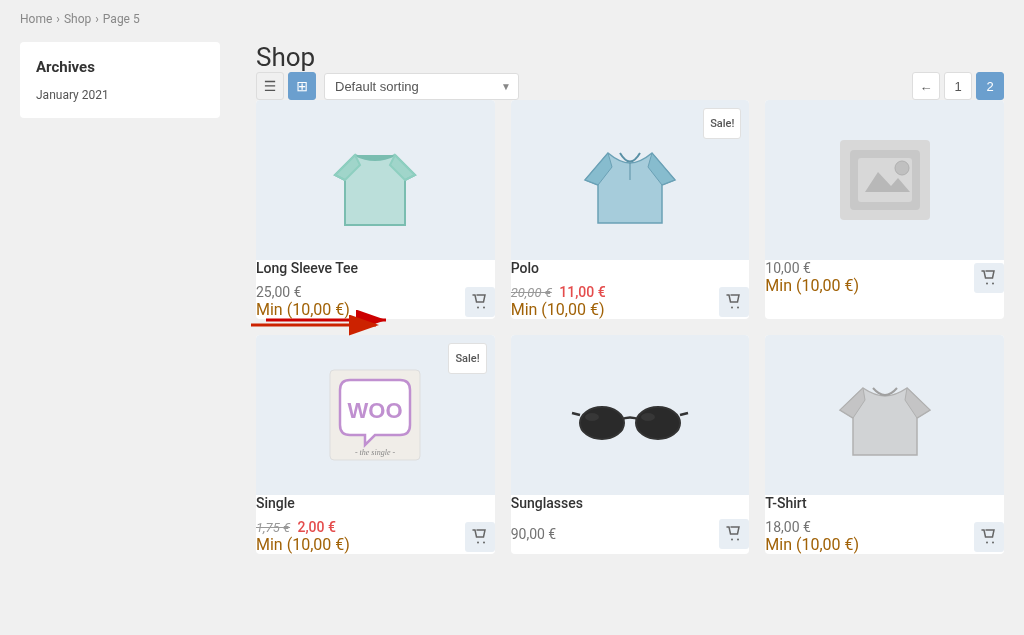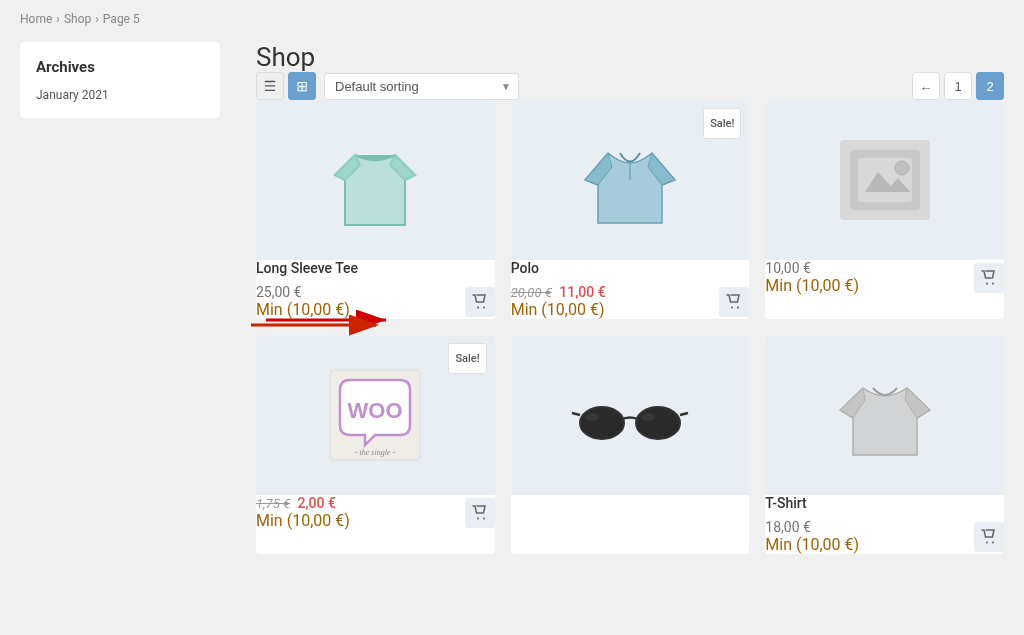--- a/index.html
+++ b/index.html
@@ -417,20 +417,21 @@
                 <rect x="15" y="20" width="90" height="90" rx="4" fill="#f0ede8" stroke="#ddd" stroke-width="1"></rect>
 
                 <path d="M25,40 Q25,30 35,30 L85,30 Q95,30 95,40 L95,75 Q95,85 85,85 L60,85 L50,95 L50,85 L35,85 Q25,85 25,75 Z" fill="white" stroke="#c090d0" stroke-width="2.5"></path>
 
                 <text x="60" y="68" text-anchor="middle" font-size="22" font-weight="bold" fill="#c090d0" font-family="sans-serif">WOO</text>
 
                 <text x="60" y="105" text-anchor="middle" font-size="8" fill="#888" font-style="italic" font-family="Georgia,serif">- the single -</text>
               </svg>
             </div>
             <div class="product-info">
+              <div class="product-name">Single</div>
               <div class="product-pricing">
                 <div class="price-block">
                   <div>
                     <span class="price-old">1,75 €</span>
                     <span class="price-sale">2,00 €</span>
                   </div>
                   <div class="price-min">Min (10,00 €)</div>
                 </div>
                 <button class="add-to-cart-btn" title="Add to cart">
                   <svg width="16" height="16" viewBox="0 0 16 16">
@@ -458,20 +459,35 @@
                   <line x1="0" y1="20" x2="-8" y2="18" stroke="#333" stroke-width="2.5"></line>
 
                   <line x1="100" y1="20" x2="108" y2="18" stroke="#333" stroke-width="2.5"></line>
 
                   <ellipse cx="12" cy="22" rx="7" ry="4" fill="#444" opacity="0.5"></ellipse>
 
                   <ellipse cx="68" cy="22" rx="7" ry="4" fill="#444" opacity="0.5"></ellipse>
                 </g>
               </svg>
             </div>
+            <div class="product-info">
+              <div class="product-name">Sunglasses</div>
+              <div class="product-pricing">
+                <div class="price-block">
+                  <div class="price-regular">90,00 €</div>
+                </div>
+                <button class="add-to-cart-btn" title="Add to cart">
+                  <svg width="16" height="16" viewBox="0 0 16 16">
+                    <path d="M1 1h2l1.5 7h7l1.5-7H5" stroke="#666" stroke-width="1.5" fill="none" stroke-linecap="round"></path>
+                    <circle cx="6" cy="13.5" r="1" fill="#666"></circle>
+                    <circle cx="12" cy="13.5" r="1" fill="#666"></circle>
+                  </svg>
+                </button>
+              </div>
+            </div>
           </div>
 
           <div class="product-card">
             <div class="product-image-wrapper">
               <svg class="svg-product" viewBox="0 0 120 130">
                 <g fill="none">
 
                   <path d="M38,38 L15,60 L28,68 L28,105 L92,105 L92,68 L105,60 L82,38 Q70,46 60,46 Q50,46 38,38Z" fill="#c8c8c8" fill-opacity="0.7" stroke="#b0b0b0" stroke-width="1.5"></path>
 
                   <path d="M48,38 Q60,52 72,38" fill="none" stroke="#a0a0a0" stroke-width="2"></path>

